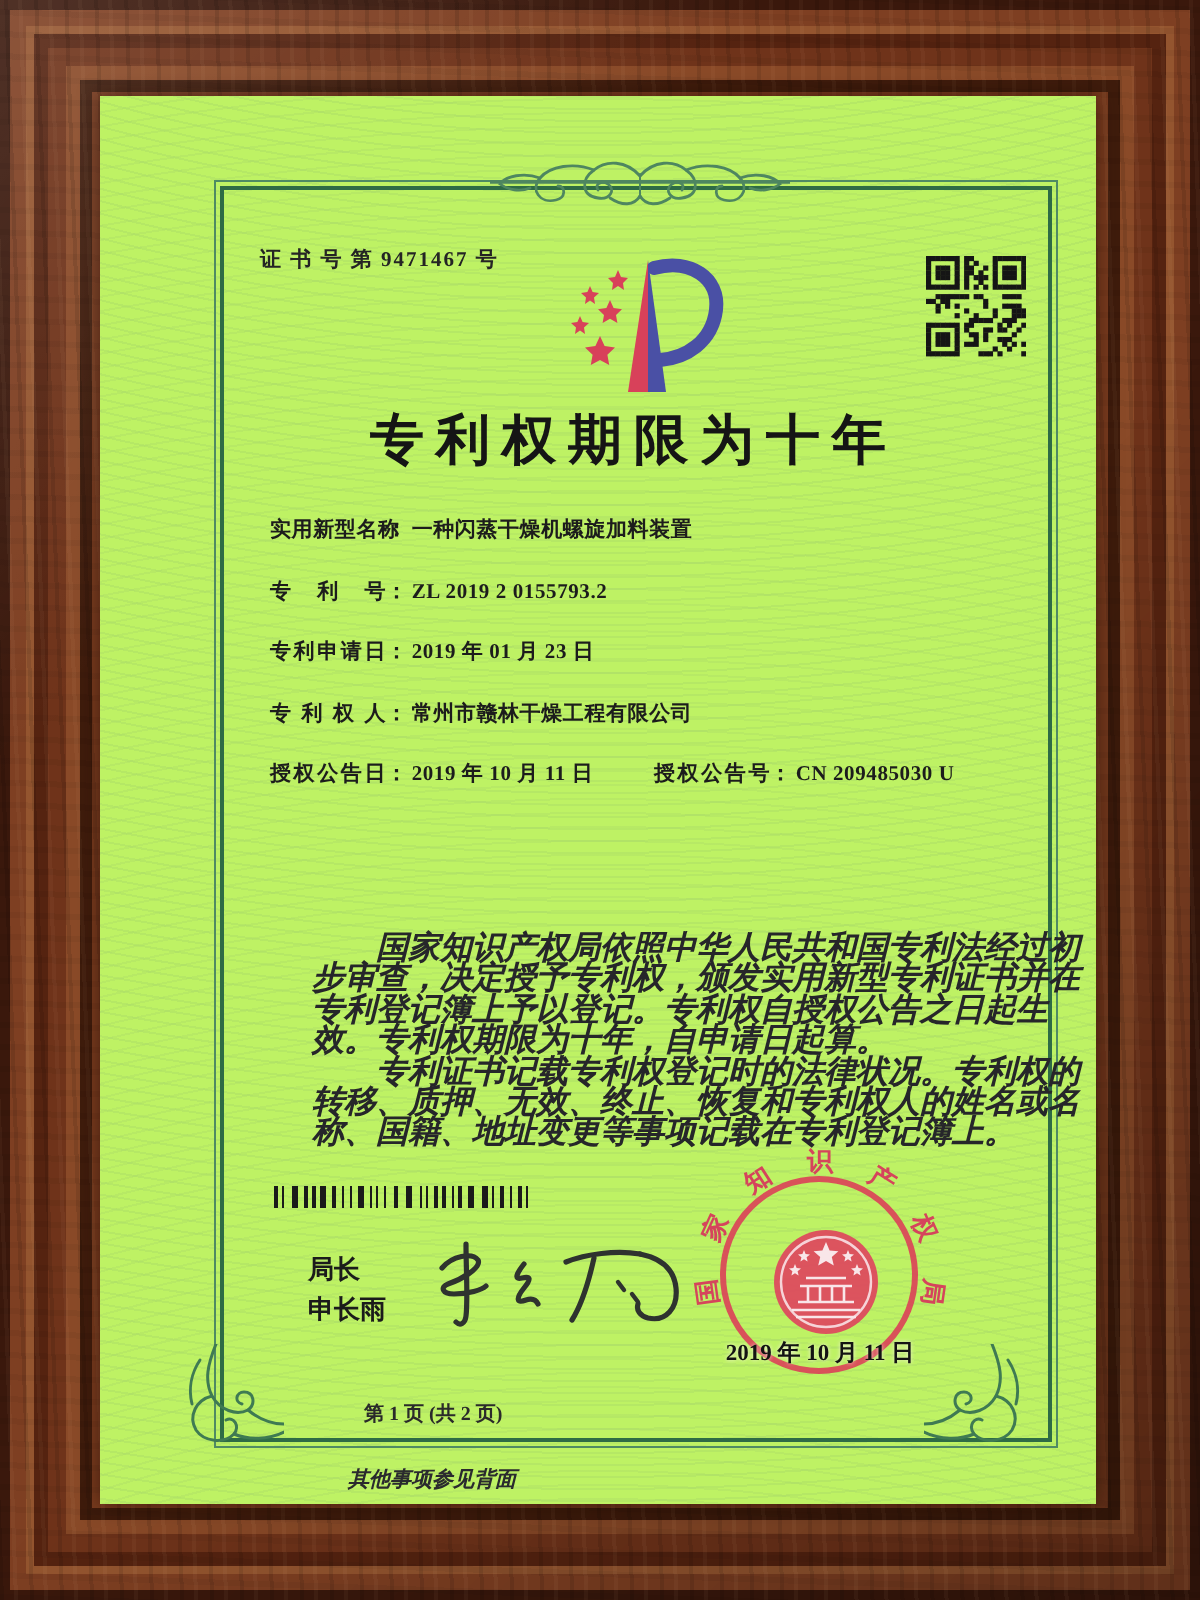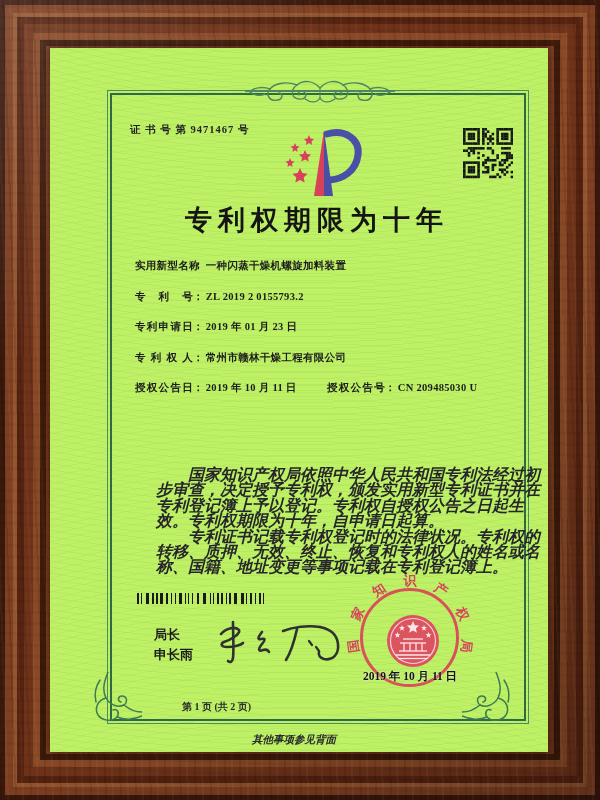--- a/index.html
+++ b/index.html
@@ -72,21 +72,21 @@
   .seal-ring{position:absolute;left:7px;top:7px;width:93px;height:93px;border-radius:50%;
     border:3.5px solid rgba(219,64,88,.9);}
   .seal-char{position:absolute;width:16px;height:16px;font-size:13px;font-weight:700;
     color:#d5445c;text-align:center;line-height:16px;}
   .seal-emblem{position:absolute;left:33px;top:33px;}
   .seal-date{position:absolute;left:5px;top:88px;width:104px;text-align:center;
     font-size:11.5px;font-weight:700;color:#131313;
     text-shadow:0 0 2px rgba(247,243,226,.9);}
   .page-num{position:absolute;left:132px;top:652px;width:240px;text-align:left;
     font-size:10px;color:#2a2a2a;font-weight:600;}
-  .back-note{position:absolute;left:124px;top:685px;width:240px;text-align:center;
+  .back-note{position:absolute;left:124px;top:685px;width:240px;
     font-size:10.5px;color:#2a2a2e;font-style:italic;font-weight:600;}
   .flourish{position:absolute;}
   .fl-top{left:195px;top:30px;}
   .fl-bl{left:40px;top:624px;}
   .fl-br{left:412px;top:624px;transform:scaleX(-1);}
 </style>
 </head>
 <body>
 
 <div class="scene">

